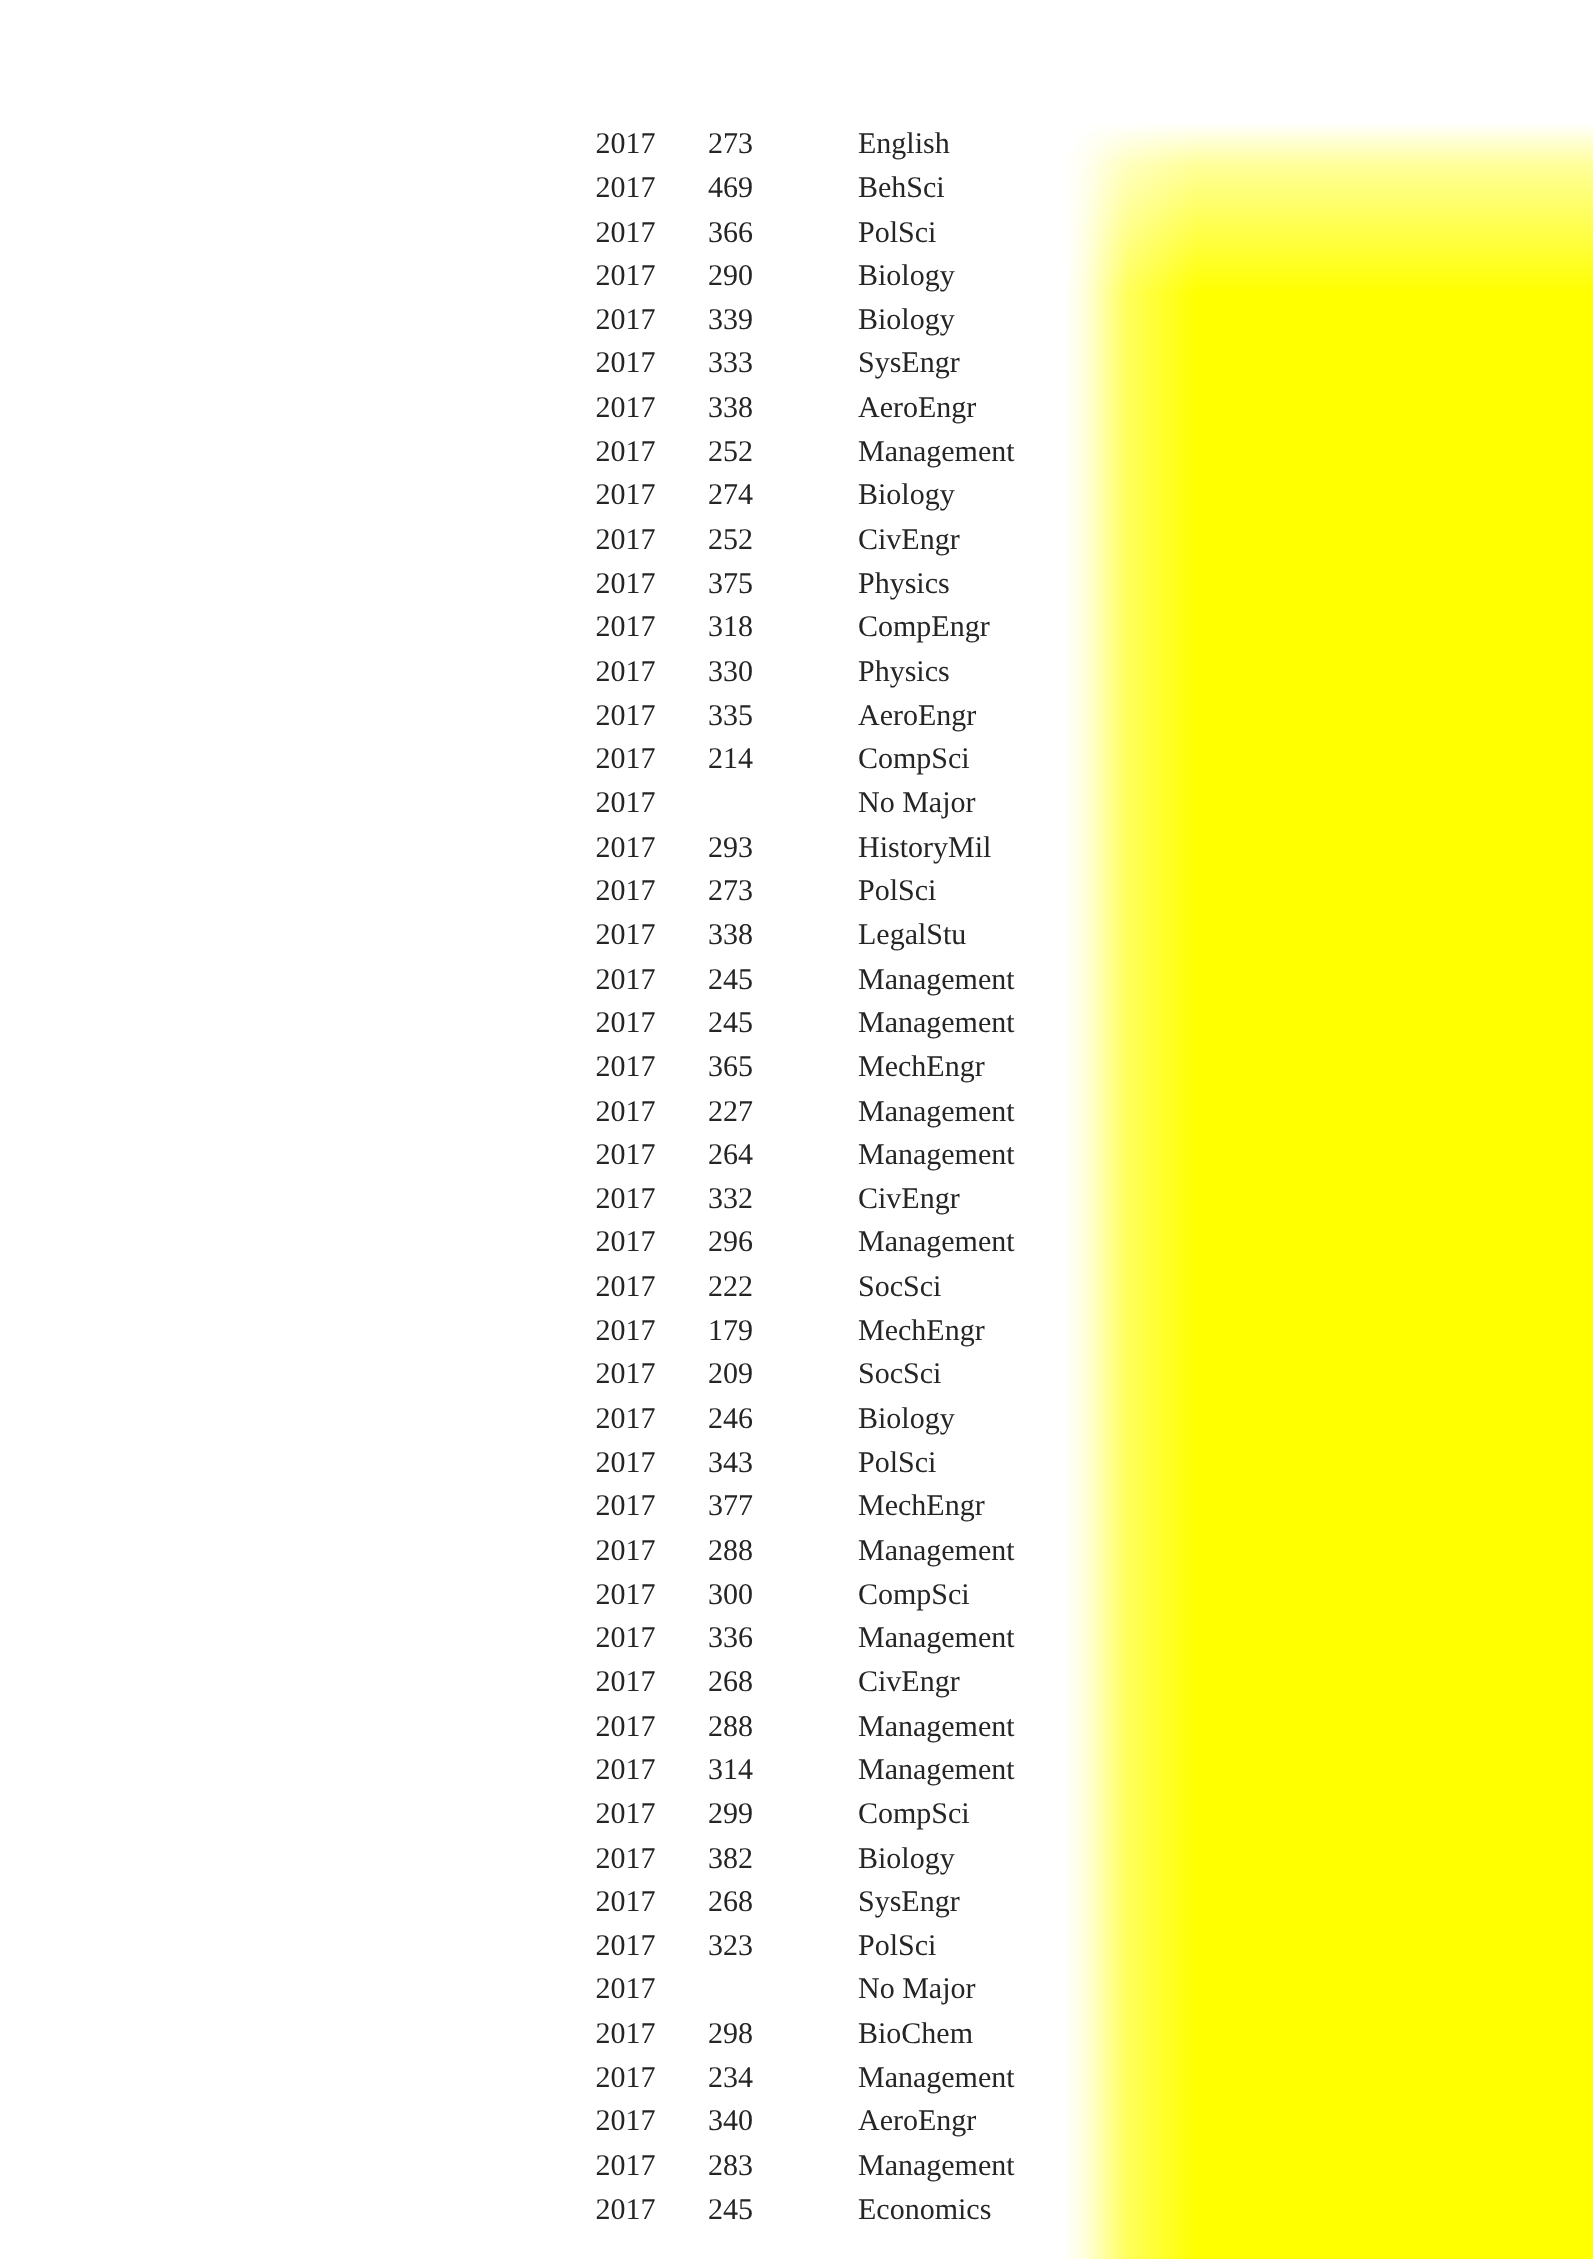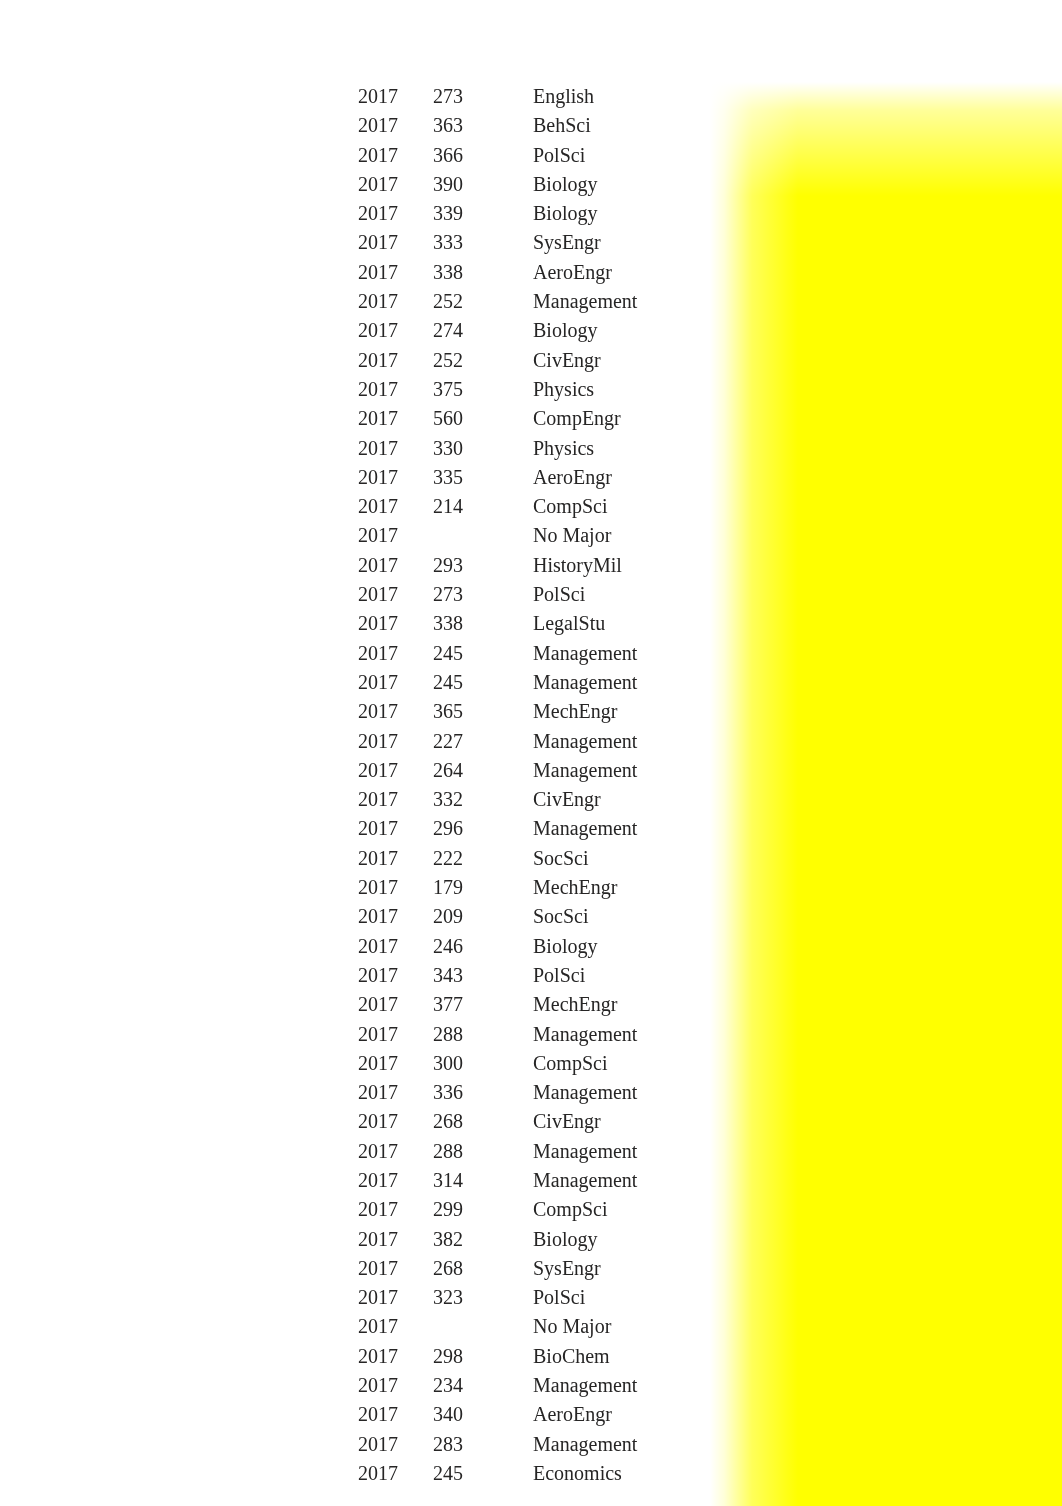--- a/index.html
+++ b/index.html
@@ -21,20 +21,21 @@
     left: 0;
     top: 82px;
     width: 710px;
   }
   .row {
     display: flex;
     align-items: baseline;
     height: 29.3px;
     line-height: 29.3px;
     white-space: nowrap;
+    padding-left: 39px;
   }
   .col-year {
     width: 398px;
     text-align: right;
     padding-right: 0;
   }
   .col-num {
     width: 100px;
     text-align: center;
   }
@@ -87,31 +88,31 @@
 <div class="page">
 
   <div class="table-area" id="table-area">
       <div class="row">
         <div class="col-year">2017</div>
         <div class="col-num">273</div>
         <div class="col-major">English</div>
       </div>
       <div class="row">
         <div class="col-year">2017</div>
-        <div class="col-num">363</div>
+        <div class="col-num">469</div>
         <div class="col-major">BehSci</div>
       </div>
       <div class="row">
         <div class="col-year">2017</div>
         <div class="col-num">366</div>
         <div class="col-major">PolSci</div>
       </div>
       <div class="row">
         <div class="col-year">2017</div>
-        <div class="col-num">390</div>
+        <div class="col-num">290</div>
         <div class="col-major">Biology</div>
       </div>
       <div class="row">
         <div class="col-year">2017</div>
         <div class="col-num">339</div>
         <div class="col-major">Biology</div>
       </div>
       <div class="row">
         <div class="col-year">2017</div>
         <div class="col-num">333</div>
@@ -137,21 +138,21 @@
         <div class="col-num">252</div>
         <div class="col-major">CivEngr</div>
       </div>
       <div class="row">
         <div class="col-year">2017</div>
         <div class="col-num">375</div>
         <div class="col-major">Physics</div>
       </div>
       <div class="row">
         <div class="col-year">2017</div>
-        <div class="col-num">560</div>
+        <div class="col-num">318</div>
         <div class="col-major">CompEngr</div>
       </div>
       <div class="row">
         <div class="col-year">2017</div>
         <div class="col-num">330</div>
         <div class="col-major">Physics</div>
       </div>
       <div class="row">
         <div class="col-year">2017</div>
         <div class="col-num">335</div>

